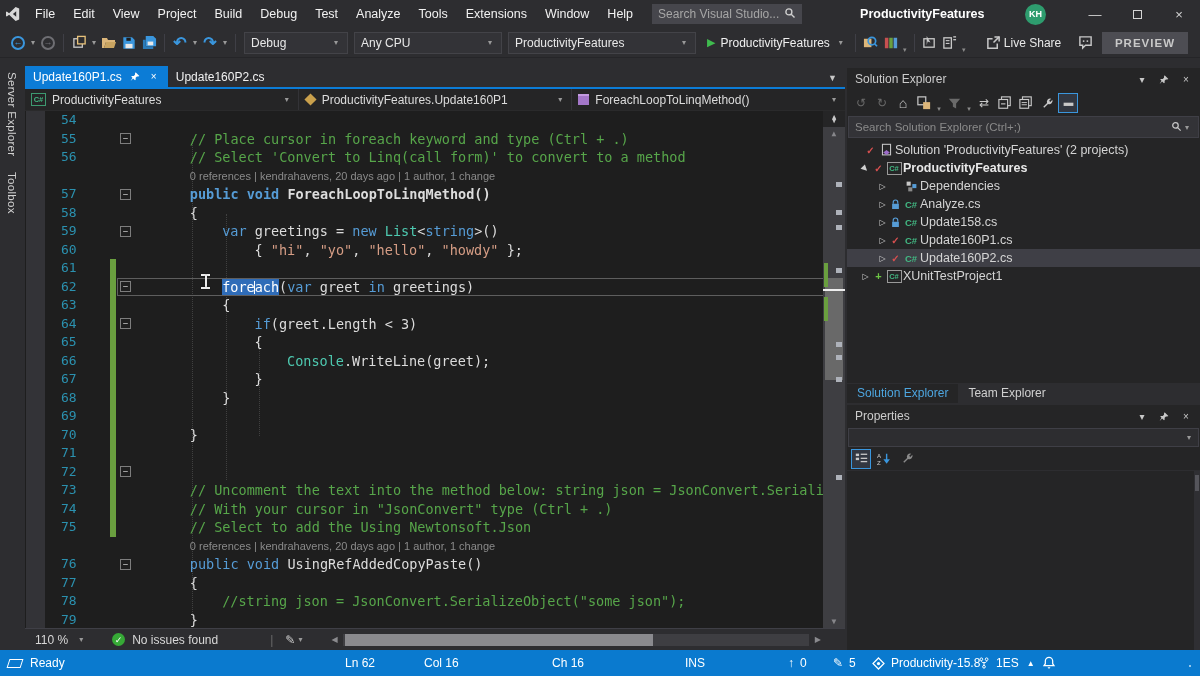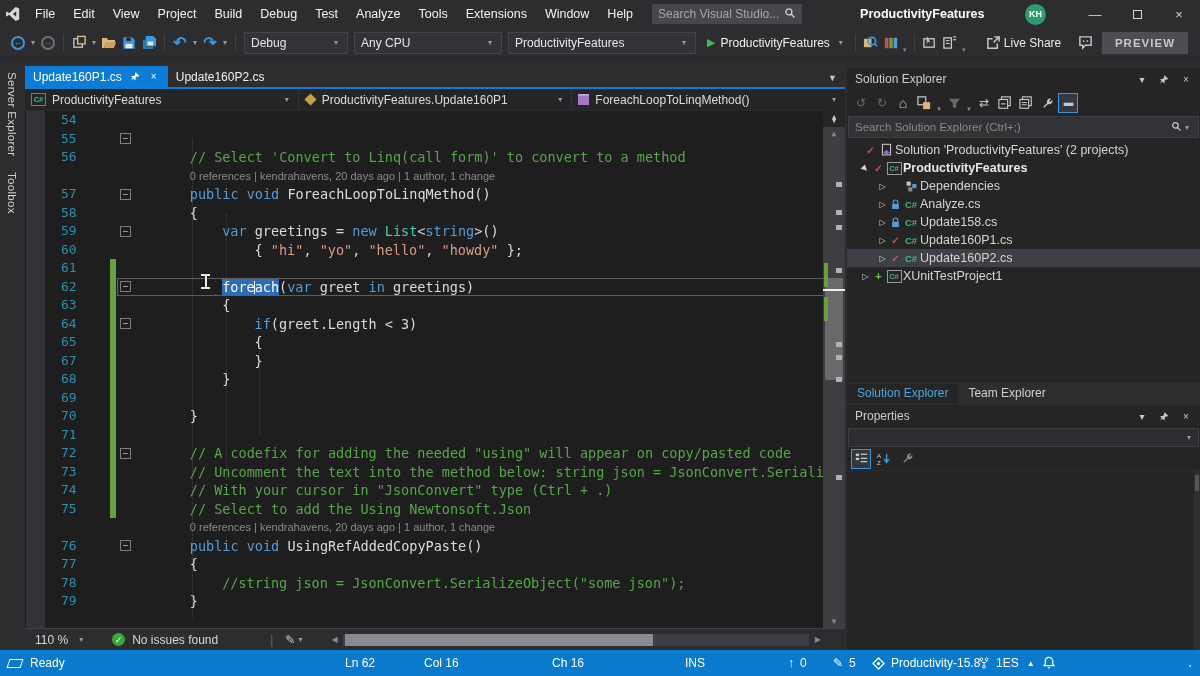--- a/index.html
+++ b/index.html
@@ -379,32 +379,33 @@
         <div class="guide" style="left:201px;top:103px;bottom:148px;"></div>
         <div class="guide" style="left:234px;top:232px;height:93px;"></div>
         <div id="code-lines">
             <div class="code-line">
               <span class="ln">54</span>
               <span class="txt" style="padding-left: 0px;"></span>
             </div>
             <div class="code-line">
               <span class="ln">55</span>
               <span class="fold-box">−</span>
+              <span class="txt" style="padding-left: 64.8px;"><span class="tk-c">// Place cursor in foreach keyword and type (Ctrl + .)</span></span>
             </div>
             <div class="code-line">
               <span class="ln">56</span>
               <span class="txt" style="padding-left: 64.8px;"><span class="tk-c">// Select 'Convert to Linq(call form)' to convert to a method</span></span>
             </div>
             <div class="code-lens">
               <span class="lens-txt" style="padding-left: 64.8px;">0 references | kendrahavens, 20 days ago | 1 author, 1 change</span>
             </div>
             <div class="code-line">
               <span class="ln">57</span>
               <span class="fold-box">−</span>
-              <span class="txt" style="padding-left: 64.8px;"><span class="tk-k">public</span><span class="tk-p"> </span><span class="tk-k">void</span><span class="tk-p"> </span><span class="tk-m">ForeachLoopToLinqMethod()</span></span>
+              <span class="txt" style="padding-left: 64.8px; font-weight: bold;"><span class="tk-k">public</span><span class="tk-p"> </span><span class="tk-k">void</span><span class="tk-p"> </span><span class="tk-m">ForeachLoopToLinqMethod()</span></span>
             </div>
             <div class="code-line">
               <span class="ln">58</span>
               <span class="txt" style="padding-left: 64.8px;"><span class="tk-p">{</span></span>
             </div>
             <div class="code-line">
               <span class="ln">59</span>
               <span class="fold-box">−</span>
               <span class="txt" style="padding-left: 97.2px;"><span class="tk-k">var</span><span class="tk-p"> greetings = </span><span class="tk-k">new</span><span class="tk-p"> </span><span class="tk-ty">List</span><span class="tk-p">&lt;</span><span class="tk-k">string</span><span class="tk-p">&gt;()</span></span>
             </div>
@@ -434,20 +435,25 @@
               <span class="fold-box">−</span>
               <span class="txt" style="padding-left: 129.6px;"><span class="tk-k">if</span><span class="tk-p">(greet.Length &lt; 3)</span></span>
             </div>
             <div class="code-line">
               <span class="chgbar"></span>
               <span class="ln">65</span>
               <span class="txt" style="padding-left: 129.6px;"><span class="tk-p">{</span></span>
             </div>
             <div class="code-line">
               <span class="chgbar"></span>
+              <span class="ln">66</span>
+              <span class="txt" style="padding-left: 162px;"><span class="tk-ty">Console</span><span class="tk-p">.WriteLine(greet);</span></span>
+            </div>
+            <div class="code-line">
+              <span class="chgbar"></span>
               <span class="ln">67</span>
               <span class="txt" style="padding-left: 129.6px;"><span class="tk-p">}</span></span>
             </div>
             <div class="code-line">
               <span class="chgbar"></span>
               <span class="ln">68</span>
               <span class="txt" style="padding-left: 97.2px;"><span class="tk-p">}</span></span>
             </div>
             <div class="code-line">
               <span class="chgbar"></span>
@@ -461,21 +467,20 @@
             </div>
             <div class="code-line">
               <span class="chgbar"></span>
               <span class="ln">71</span>
               <span class="txt" style="padding-left: 0px;"></span>
             </div>
             <div class="code-line">
               <span class="chgbar"></span>
               <span class="ln">72</span>
               <span class="fold-box">−</span>
-              <span class="txt" style="padding-left: 64.8px;"><span class="tk-c">// A codefix for adding the needed "using" will appear on copy/pasted code</span></span>
             </div>
             <div class="code-line">
               <span class="chgbar"></span>
               <span class="ln">73</span>
               <span class="txt" style="padding-left: 64.8px;"><span class="tk-c">// Uncomment the text into the method below: string json = JsonConvert.Serialize</span></span>
             </div>
             <div class="code-line">
               <span class="chgbar"></span>
               <span class="ln">74</span>
               <span class="txt" style="padding-left: 64.8px;"><span class="tk-c">// With your cursor in "JsonConvert" type (Ctrl + .)</span></span>

